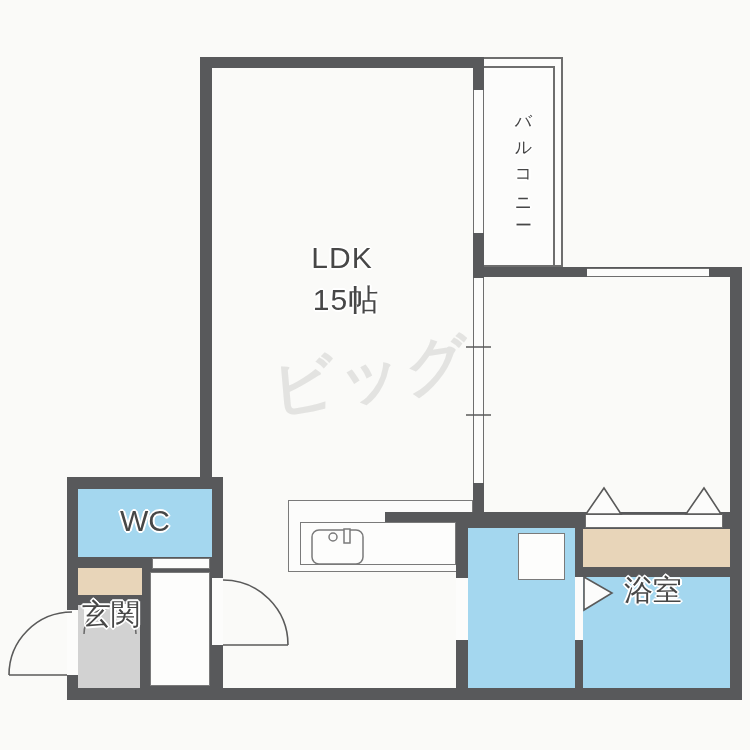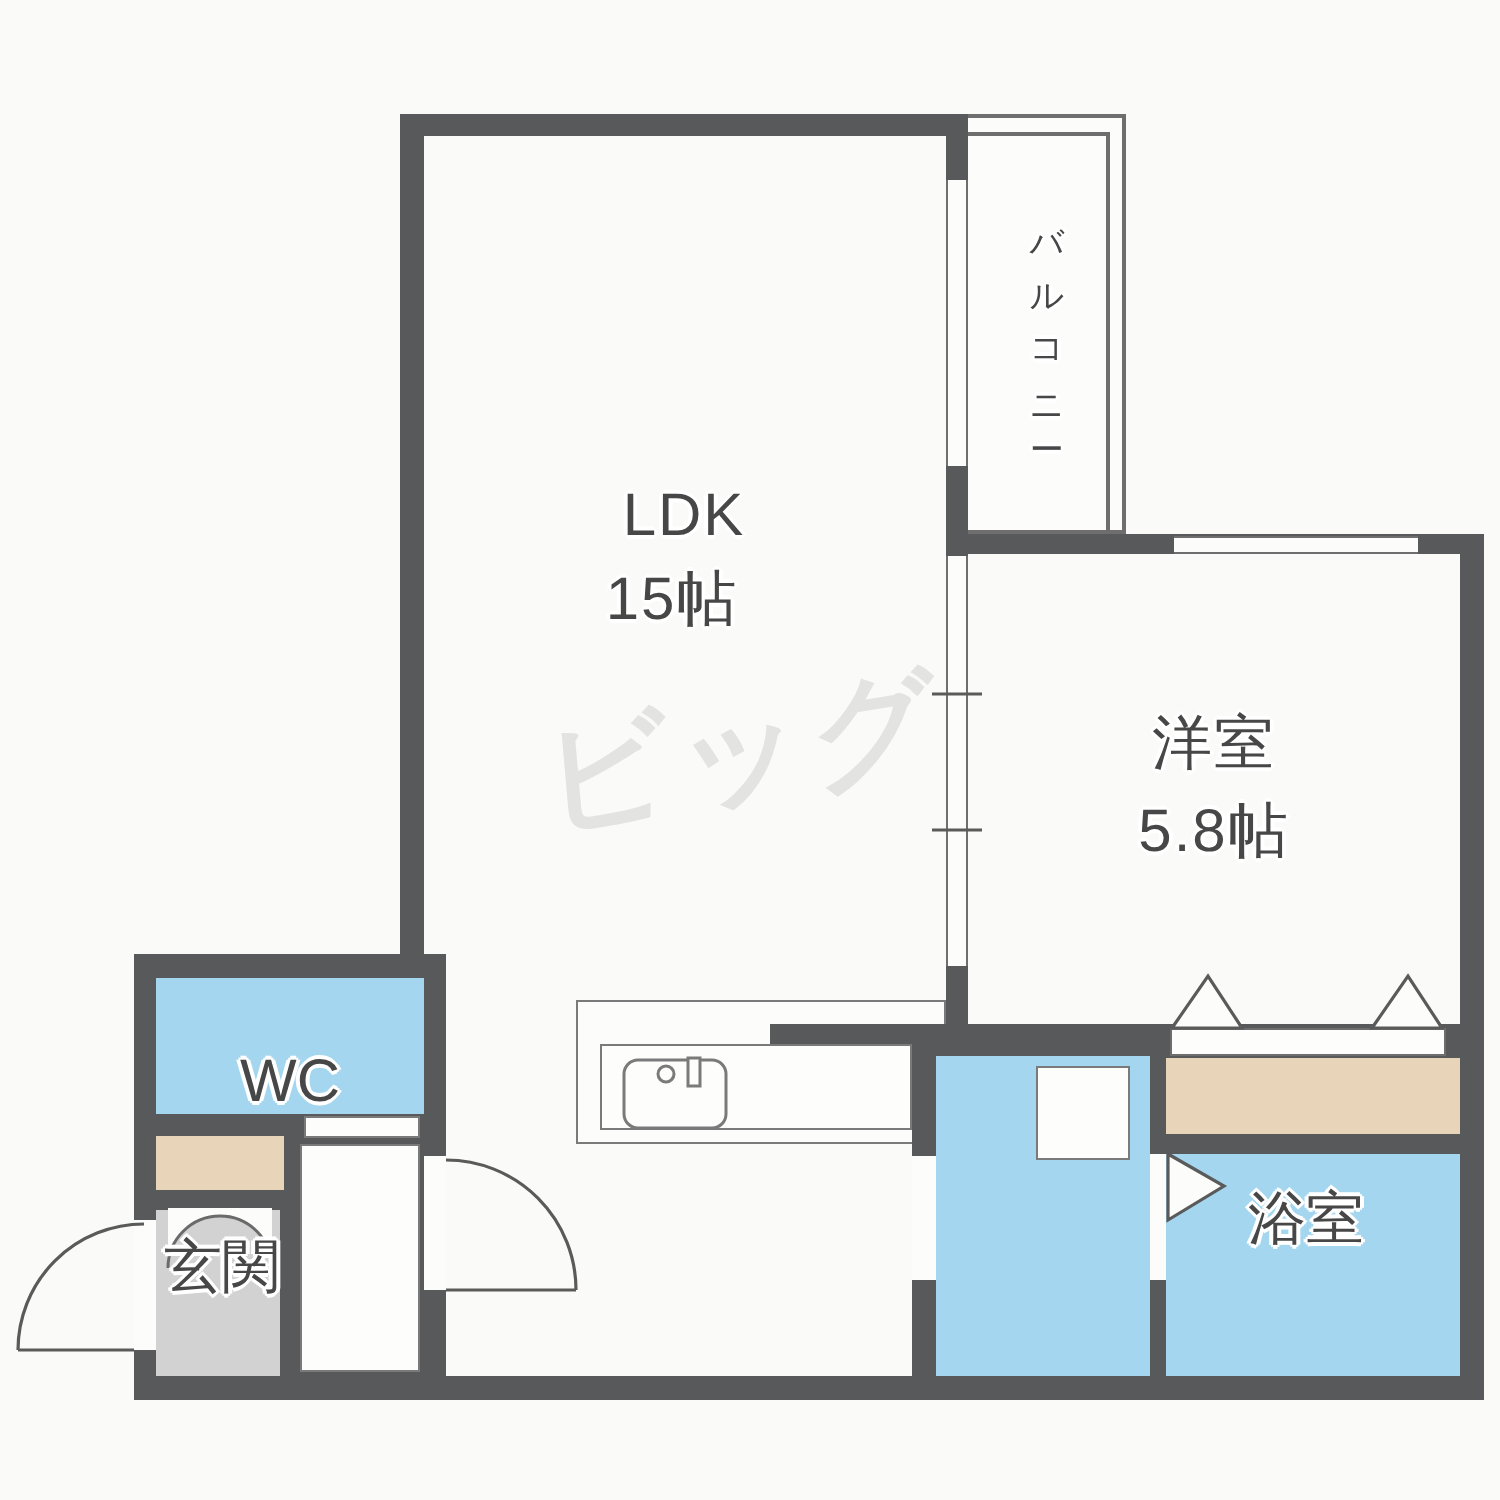--- a/index.html
+++ b/index.html
@@ -19,21 +19,21 @@
   .gap.hlines{border-top:1px solid #6e6e6e;border-bottom:1px solid #6e6e6e;box-sizing:border-box;}
   .thinline{position:absolute;background:#6e6e6e;}
   .label{
     position:absolute;color:#474747;
     transform:translate(-50%,-50%);
     white-space:nowrap;line-height:1.05;
     text-shadow:-2px 0 #fff,2px 0 #fff,0 -2px #fff,0 2px #fff,
                 -1px -1px #fff,1px 1px #fff,-1px 1px #fff,1px -1px #fff;
   }
   .label.big{font-size:30px;letter-spacing:1px;}
-  .label.mid{font-size:29px;margin-top:20px;}
+  .label.mid{font-size:29px;}
   .label.vert{
     writing-mode:vertical-rl;text-orientation:mixed;
     font-size:17px;letter-spacing:9px;
   }
   #watermark{
     position:absolute;left:372px;top:375px;
     transform:translate(-50%,-50%) rotate(-9deg) skewX(-4deg);
     font-size:62px;font-weight:700;letter-spacing:4px;
     color:#e3e3e1;text-shadow:none;
   }
@@ -114,24 +114,22 @@
       <rect x="344" y="529" width="6" height="14" fill="#fdfdfc" stroke="#7a7a7a" stroke-width="1.5"></rect>
     </g>
 
     <g>
       <line x1="466" y1="347" x2="491" y2="347" stroke="#5a5a5a" stroke-width="1.5"></line>
       <line x1="466" y1="415" x2="491" y2="415" stroke="#5a5a5a" stroke-width="1.5"></line>
     </g>
   </svg>
 
   <div class="label big" style="left:342px;top:258px;">LDK</div>
-  <div class="label big" style="left:336px;top:300px;">15帖</div>
+  <div class="label big" style="left:346px;top:300px;">15帖</div>
 
-  <div class="label big" style="left:607px;top:372px;">洋室</div>
-  <div class="label big" style="left:607px;top:416px;">5.8帖</div>
 
   <div class="label vert" style="left:523px;top:163px;">バルコニー</div>
 
   <div class="label mid" style="left:145px;top:521px;font-size:30px;">WC</div>
 
   <div class="label mid" style="left:111px;top:614px;">玄関</div>
 
   <div class="label mid" style="left:653px;top:590px;">浴室</div>
 </div>
 

